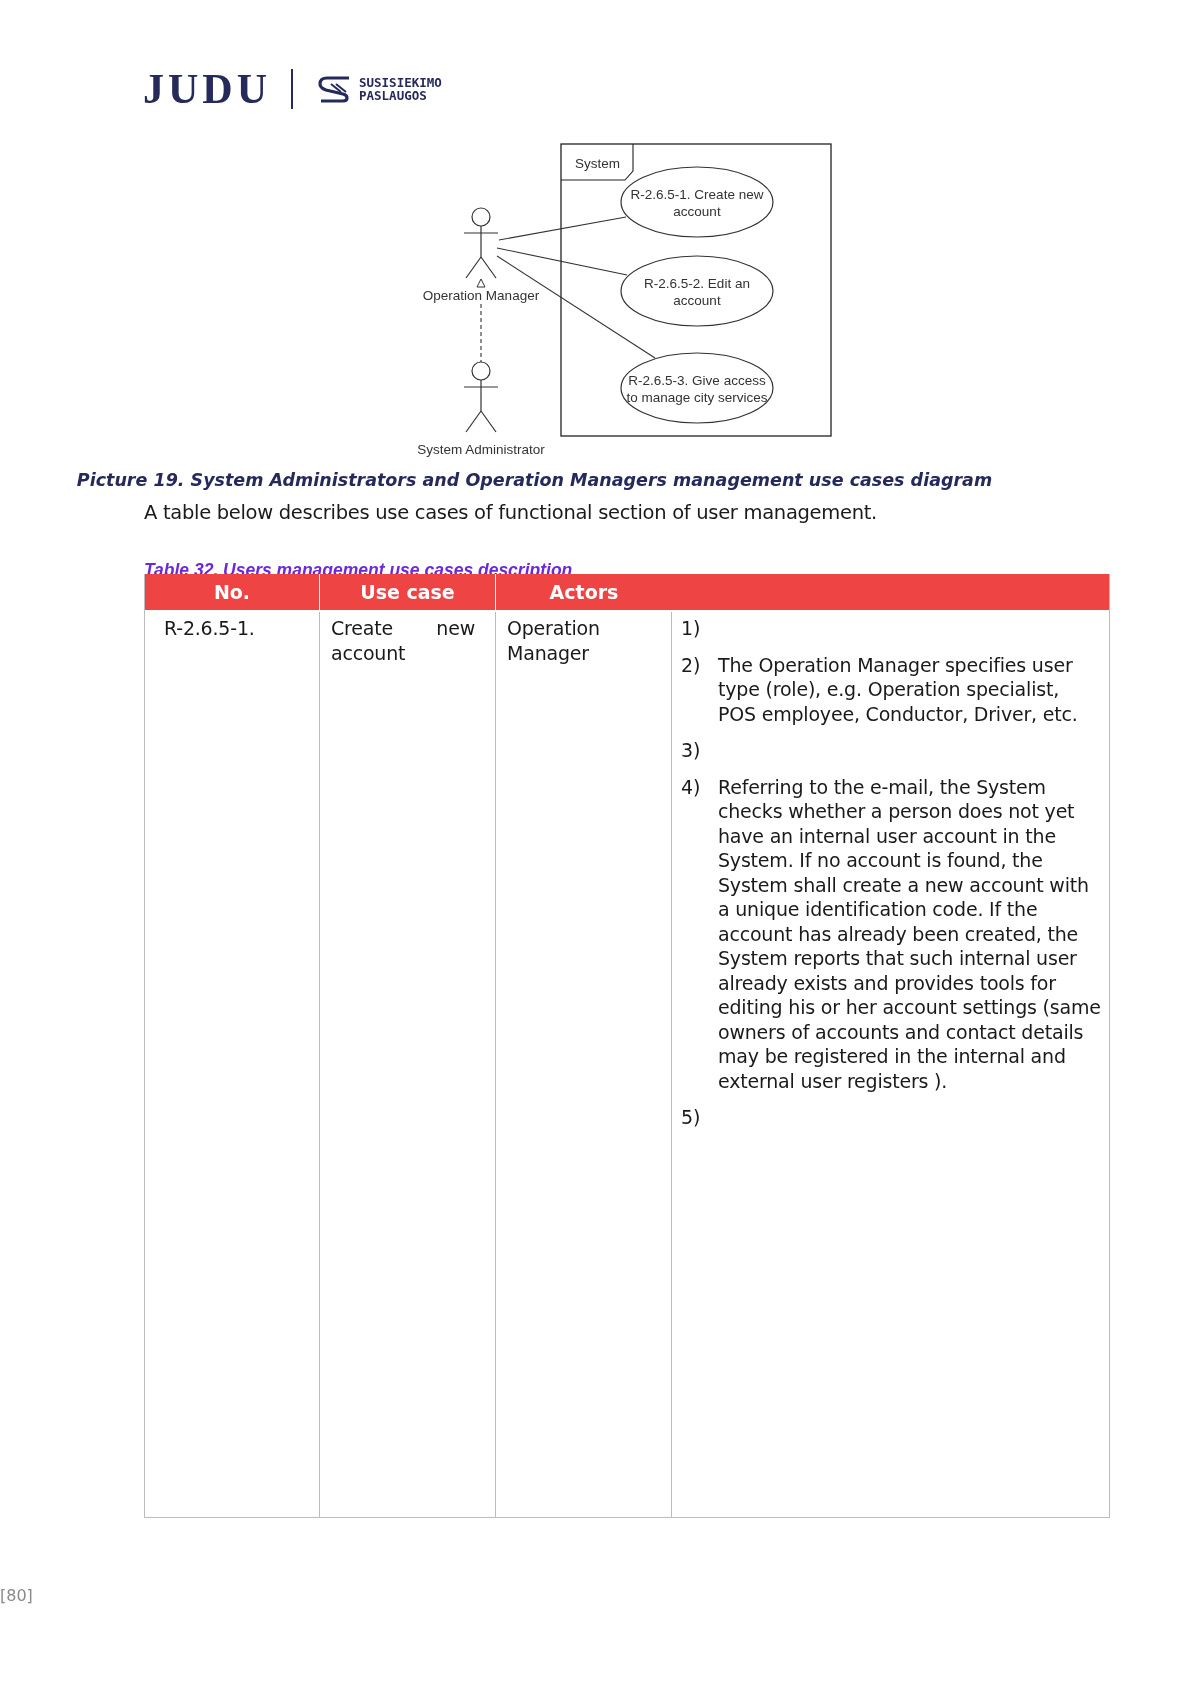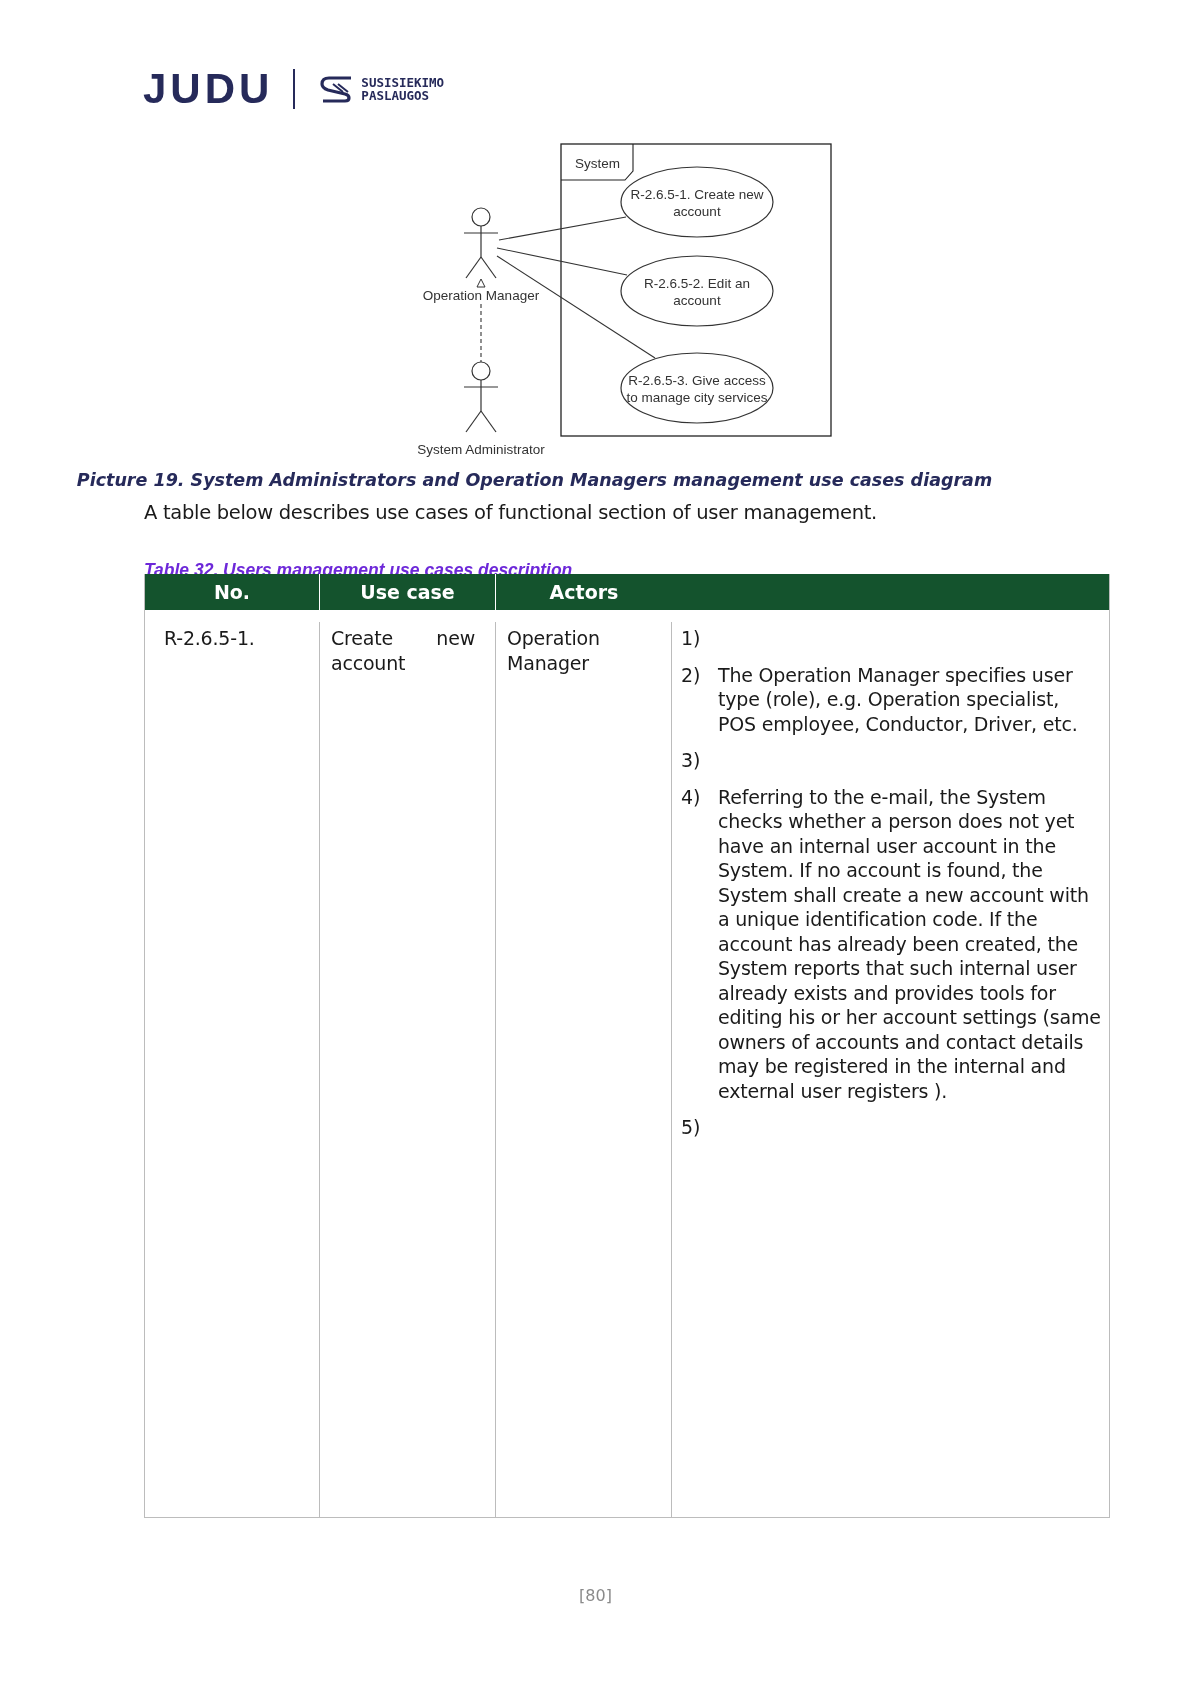--- a/index.html
+++ b/index.html
@@ -1,21 +1,21 @@
 <!DOCTYPE html>
 <html><head>
 <meta charset="utf-8">
 <style>
   html, body { margin:0; padding:0; background:#ffffff; }
   body { width:1191px; height:1684px; position:relative; overflow:hidden;
          font-family:"DejaVu Sans", sans-serif; color:#1a1a1a; }
 
   
   .logo { position:absolute; left:143px; top:66px; height:46px; display:flex; align-items:center; }
-  .logo-judu { font-family:Liberation Sans, sans-serif; font-weight:bold; font-size:42px;
+  .logo-judu { font-family:Liberation Serif, serif; font-weight:bold; font-size:42px;
                color:#262a5a; letter-spacing:4px; line-height:46px; }
   .logo-sep { width:2px; height:40px; background:#262a5a; margin:0 24px 0 20px; }
   .logo-sp { display:flex; align-items:center; }
   .logo-sp-icon { width:36px; height:30px; margin-right:6px; }
   .logo-sp-text { font-family:"DejaVu Sans Mono", monospace; font-size:12.5px; line-height:13px;
                   color:#262a5a; font-weight:bold; letter-spacing:0px; }
 
   
   .diagram { position:absolute; left:0; top:0; width:1191px; height:470px; }
   .diagram text { font-family:"Liberation Sans", sans-serif; fill:#333333; }
@@ -26,39 +26,39 @@
              font-size:17.5px; color:#262a5a; }
   .caption span { position:relative; left:44px; }
   .intro { position:absolute; left:144px; top:501px; font-size:19.5px; color:#1a1a1a;
            font-family:"DejaVu Sans", sans-serif; letter-spacing:-0.3px; }
   .table-title { position:absolute; left:144px; top:560px; font-style:italic; font-weight:bold;
                  font-size:17.5px; color:#6d28d9; font-family:Liberation Sans, sans-serif; }
 
   
   .tbl { position:absolute; left:144px; top:574px; width:966px; height:944px;
          border-left:1px solid #bcbcbc; border-right:1px solid #bcbcbc; border-bottom:1.5px solid #bcbcbc; box-sizing:border-box; }
-  .thead { position:absolute; left:0; top:0; width:100%; height:36px; background:#14532d; display:flex; }
+  .thead { position:absolute; left:0; top:0; width:100%; height:36px; background:#ef4444; display:flex; }
   .th { color:#ffffff; font-weight:bold; font-size:19px; display:flex; align-items:center; justify-content:center;
         border-right:1px solid #ffffff; box-sizing:border-box; font-family:"DejaVu Sans", sans-serif; }
   .th:last-child { border-right:none; }
   .c1 { width:175px; } .c2 { width:176px; } .c3 { width:176px; } .c4 { flex:1; }
-  .tbody { position:absolute; left:0; top:48px; width:100%; bottom:0; display:flex; }
+  .tbody { position:absolute; left:0; top:38px; width:100%; bottom:0; display:flex; }
   .td { border-right:1px solid #bcbcbc; box-sizing:border-box; height:100%;
         font-size:19px; line-height:24.5px; color:#1a1a1a; padding-top:4px; font-family:"DejaVu Sans", sans-serif; letter-spacing:-0.2px; }
   .td:last-child { border-right:none; }
   .td.c1 { padding-left:19px; }
   .td.c2 { padding-left:11px; padding-right:20px; text-align:justify; }
   .td.c2 span { display:block; }
   .td.c3 { padding-left:11px; }
   .desc-item { display:flex; margin-bottom:12px; }
   .desc-num { width:46px; padding-left:9px; box-sizing:border-box; flex:none; }
   .desc-text { flex:1; padding-right:8px; }
   .uc-line1 { display:flex; justify-content:space-between; }
 
-  .page-num { position:absolute; left:0; width:1191px; top:1586px; text-align:center;
+  .page-num { position:absolute; left:0; width:1191px; top:1586px; text-align:left;
               font-size:16px; color:#8a8a8a; font-family:"DejaVu Sans", sans-serif; }
 </style>
 </head>
 <body>
 
 <div class="logo">
   <span class="logo-judu">JUDU</span>
   <span class="logo-sep"></span>
   <span class="logo-sp">
     <svg class="logo-sp-icon" viewBox="0 0 36 30">

